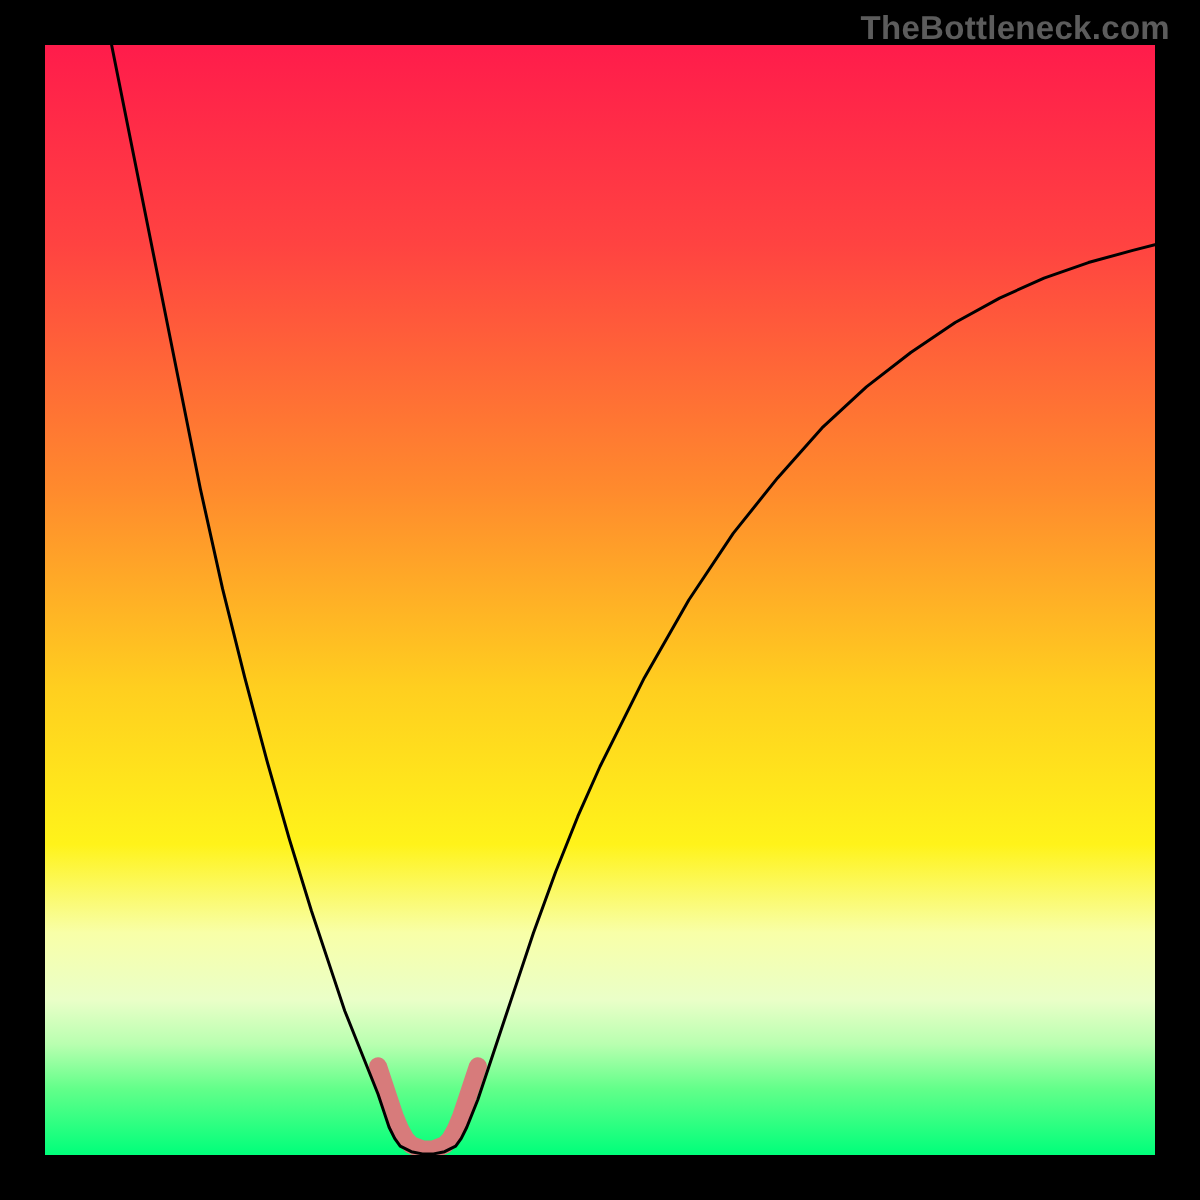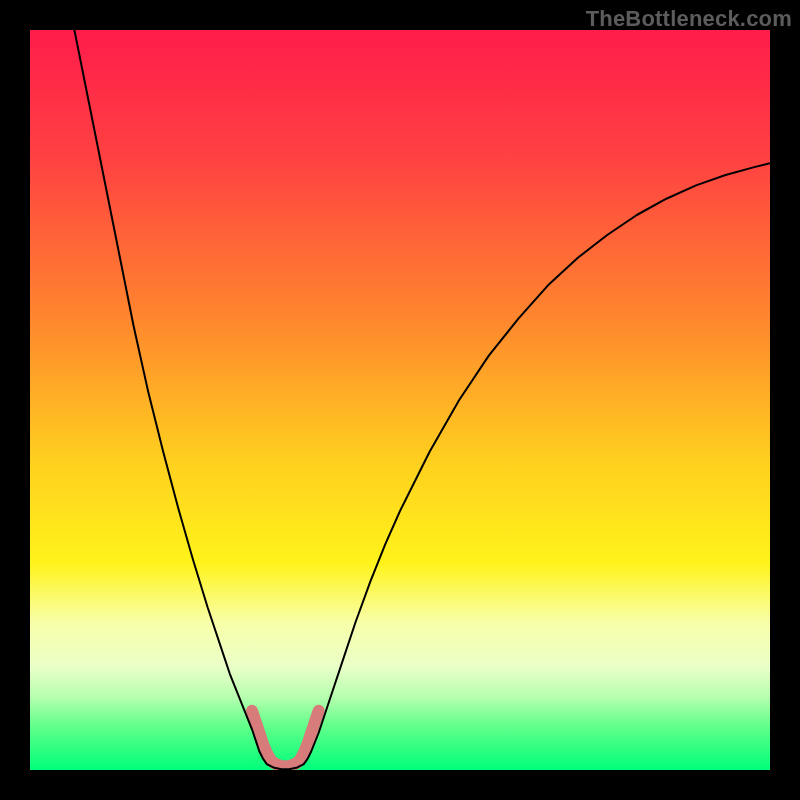--- a/index.html
+++ b/index.html
@@ -13,21 +13,21 @@
   .plot {
     position: absolute;
     left: 30px;
     top: 30px;
     width: 740px;
     height: 740px;
   }
   .watermark {
     position: absolute;
     top: 6px;
-    right: 8px;
+    right: 20px;
     font-family: Arial, Helvetica, sans-serif;
     font-size: 22px;
     font-weight: 600;
     color: #5c5c5c;
     letter-spacing: 0.2px;
   }
 </style>
 </head>
 <body>
 <div class="frame">

